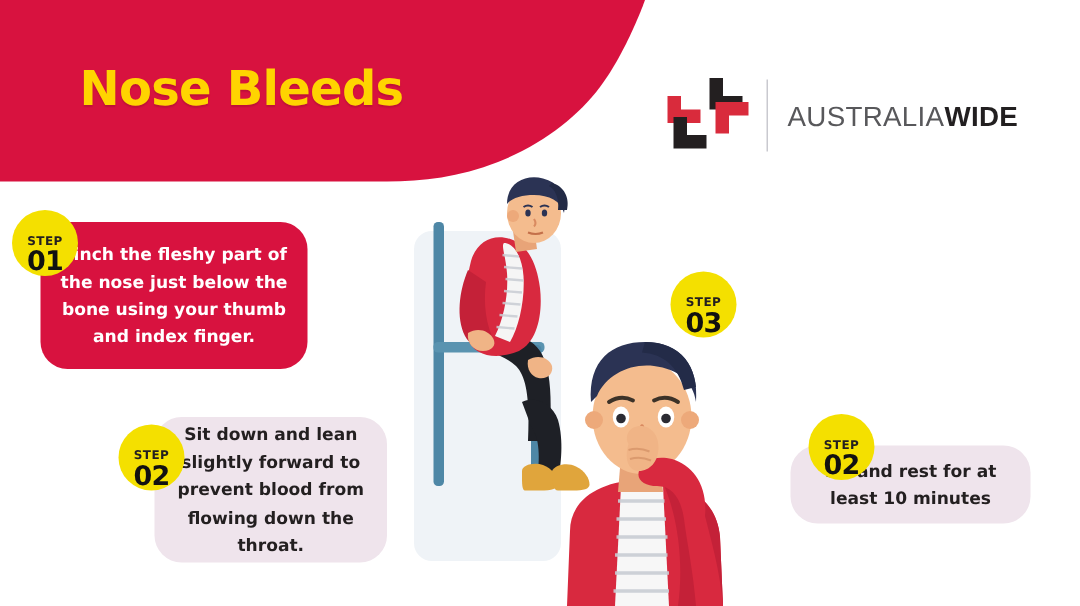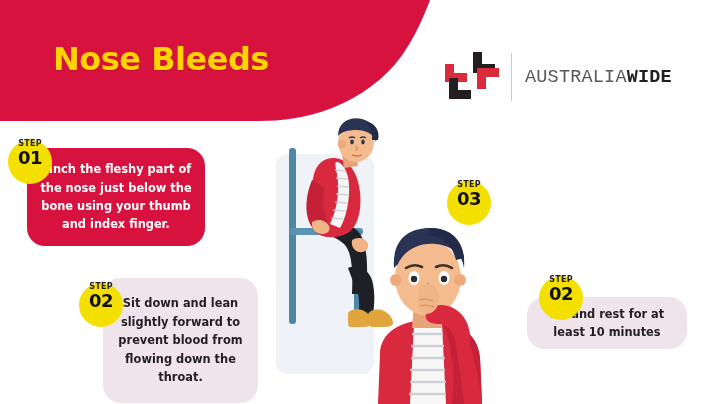--- a/index.html
+++ b/index.html
@@ -48,21 +48,21 @@
     width: 1px; height: 48px;
     background: #c9c9cf;
     margin: 0 13px 0 10px;
     flex: none;
   }
   .logo-text { line-height: 1; padding-top: 2px; }
   .logo-line1 {
     font-size: 18.5px;
     letter-spacing: 0.2px;
     white-space: nowrap;
-    font-family: Liberation Mono, monospace;
+    font-family: Liberation Sans, sans-serif;
   }
   .logo-line1 .lt-light { color: #58585b; font-weight: normal; }
   .logo-line1 .lt-bold { color: #221f20; font-weight: bold; }
   .logo-line2 {
     font-size: 15px;
     color: #E1557A;
     letter-spacing: 0.4px;
     margin-top: 4px;
     white-space: nowrap;
   }
@@ -96,42 +96,42 @@
   .card-light .card-text { color: #231f20; }
 
   .step-badge {
     position: absolute;
     width: 44px; height: 44px;
     border-radius: 50%;
     background: #F4E000;
     display: flex;
     flex-direction: column;
     align-items: center;
-    justify-content: flex-start;
+    justify-content: flex-end;
     line-height: 1;
     font-family: "DejaVu Sans", sans-serif;
   }
   .step-badge .b-label {
     font-size: 8px;
     font-weight: bold;
     color: #231f20;
     letter-spacing: 0.3px;
     margin-bottom: 1px;
   }
   .step-badge .b-num {
     font-size: 18px;
     font-weight: bold;
     color: #111111;
     letter-spacing: -0.5px;
   }
 
   
   #card-01 { left: 27px; top: 148px; width: 178px; height: 98px; }
   #badge-01 { left: 8px; top: 140px; }
-  #card-02 { left: 103px; top: 278px; width: 155px; height: 125px; }
+  #card-02 { left: 103px; top: 278px; width: 155px; height: 97px; }
   #badge-02 { left: 79px; top: 283px; }
   #card-03 { left: 467px; top: 147px; width: 180px; height: 72px; }
   #badge-03 { left: 447px; top: 181px; }
   #card-04 { left: 527px; top: 297px; width: 160px; height: 52px; }
   #badge-04 { left: 539px; top: 276px; }
 </style>
 </head>
 <body>
 
 <div id="infographic">

